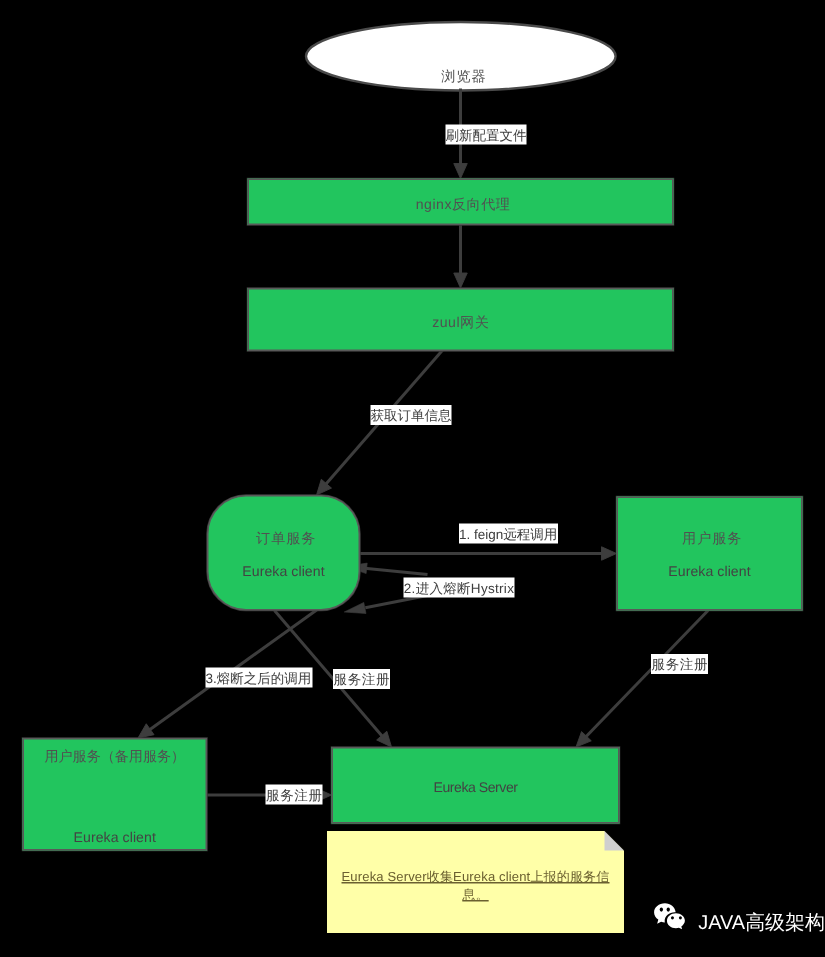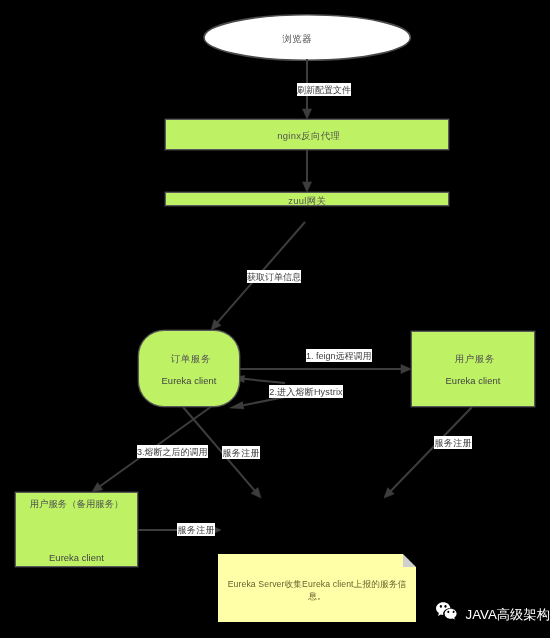--- a/index.html
+++ b/index.html
@@ -3,52 +3,52 @@
 <meta charset="utf-8">
 <title>diagram</title>
 <style>
   html,body{margin:0;padding:0;background:#000;}
   body{width:550px;height:638px;overflow:hidden;
        font-family:"Liberation Sans",sans-serif;
        -webkit-font-smoothing:antialiased;}
   #stage{position:relative;width:550px;height:638px;background:#000;}
   .node,.elabel,#note,#wm{will-change:transform;}
   .edges{position:absolute;left:0;top:0;width:550px;height:638px;z-index:1;}
-  .node{position:absolute;background:#bef264;border:1px solid #595959;box-shadow:0 0 0 0.5px #3a3a3a;
+  .node{position:absolute;background:#22c55e;border:1px solid #595959;box-shadow:0 0 0 0.5px #3a3a3a;
         box-sizing:border-box;z-index:2;
         display:flex;flex-direction:column;align-items:center;
         justify-content:center;color:#434343;}
   .node .ln{display:block;line-height:22px;height:22px;position:relative;top:1px;}
   .node .cn{font-size:9.4px;letter-spacing:0.7px;text-indent:0.7px;color:#515151;left:1.5px;}
   .node .en{font-size:9.4px;letter-spacing:0.05px;}
   #n-backup .cn{letter-spacing:0;text-indent:0;left:0;}
   #n-nginx .cn,#n-zuul .cn{letter-spacing:0.35px;text-indent:0.35px;}
   #n-zuul .cn{left:0;top:2px;}
   #n-eureka .en{letter-spacing:-0.3px;}
-  #n-browser{left:192px;top:14.5px;width:207px;height:46px;border:0;box-shadow:none;background:none;}
+  #n-browser{left:204px;top:14.5px;width:207px;height:46px;border:0;box-shadow:none;background:none;justify-content:flex-end;}
   .shapes{position:absolute;left:0;top:0;width:550px;height:638px;z-index:1;}
   #n-nginx{left:165px;top:119px;width:284px;height:31px;}
-  #n-zuul{left:165px;top:192px;width:284px;height:14px;}
+  #n-zuul{left:165px;top:192px;width:284px;height:42px;}
   #n-order{left:138px;top:330px;width:102px;height:77px;border-radius:26px;}
   #n-user{left:411px;top:331px;width:124px;height:76px;}
   #n-backup{left:15px;top:492px;width:123px;height:75px;gap:32px;}
   #n-eureka{left:221px;top:498px;width:192px;height:51px;}
 
   .elabel{position:absolute;z-index:3;background:#fff;color:#3d3d3d;
           font-size:9px;line-height:14px;height:13px;white-space:nowrap;
           padding:0;box-sizing:content-box;text-align:center;overflow:hidden;margin-left:16px;}
   .elabel.reg{letter-spacing:0.4px;text-indent:0.4px;}
   .elabel.hy{letter-spacing:0.2px;text-indent:0.2px;}
 
   #note{position:absolute;left:218px;top:554px;width:198px;height:68px;
         background:#ffffa8;z-index:2;color:#6b6030;font-size:8.7px;
         line-height:12px;text-align:center;
         display:flex;align-items:center;justify-content:center;
         clip-path:polygon(0 0, 185px 0, 198px 13px, 198px 68px, 0 68px);}
-  #note .inner{display:block;width:186px;letter-spacing:0.1px;position:relative;top:2px;}
+  #note .inner{display:block;width:186px;letter-spacing:0.1px;position:relative;top:2px;text-decoration:underline;}
   #note .fold{position:absolute;right:0;top:0;width:13px;height:13px;
         background:linear-gradient(45deg,#cfcfcf 0 50%,rgba(0,0,0,0) 50% 100%);}
 
   #wm{position:absolute;left:432px;top:598px;width:132px;height:32px;z-index:4;text-align:center;}
   #wm .ico{position:absolute;left:3px;top:3.8px;}
   #wm .txt{position:absolute;left:33.5px;top:8px;color:#fff;font-size:13.3px;
            line-height:18px;white-space:nowrap;letter-spacing:0px;}
 </style>
 </head>
 <body>
@@ -124,20 +124,23 @@
   <div class="node" id="n-user">
     <span class="ln cn">用户服务</span>
     <span class="ln en">Eureka client</span>
   </div>
 
   <div class="node" id="n-backup">
     <span class="ln cn">用户服务（备用服务）</span>
     <span class="ln en">Eureka client</span>
   </div>
 
+  <div class="node" id="n-eureka">
+    <span class="ln en">Eureka Server</span>
+  </div>
 
   <div class="elabel" style="left:281px;top:83px;">刷新配置文件</div>
   <div class="elabel" style="left:231px;top:270px;">获取订单信息</div>
   <div class="elabel" style="left:290px;top:349px;">1. feign远程调用</div>
   <div class="elabel hy" style="left:253px;top:385px;">2.进入熔断Hystrix</div>
   <div class="elabel" style="left:121px;top:445px;">3.熔断之后的调用</div>
   <div class="elabel reg" style="left:206px;top:446px;">服务注册</div>
   <div class="elabel reg" style="left:418px;top:436px;">服务注册</div>
   <div class="elabel reg" style="left:161px;top:523px;">服务注册</div>
 

